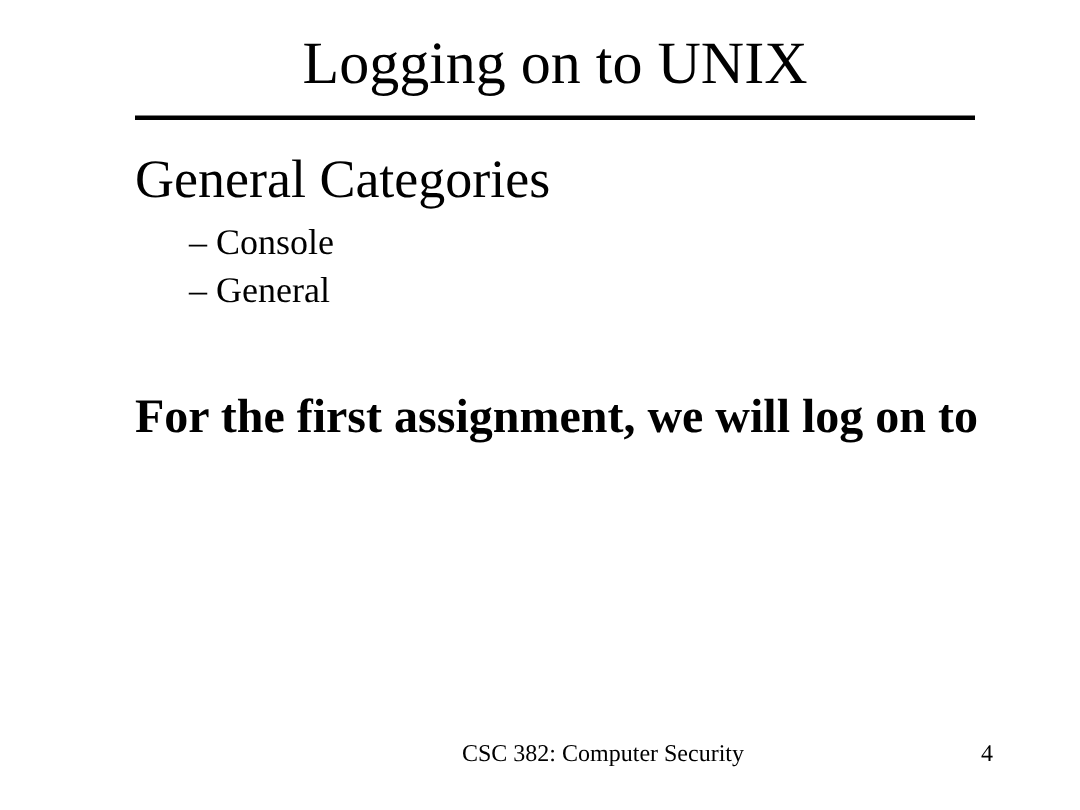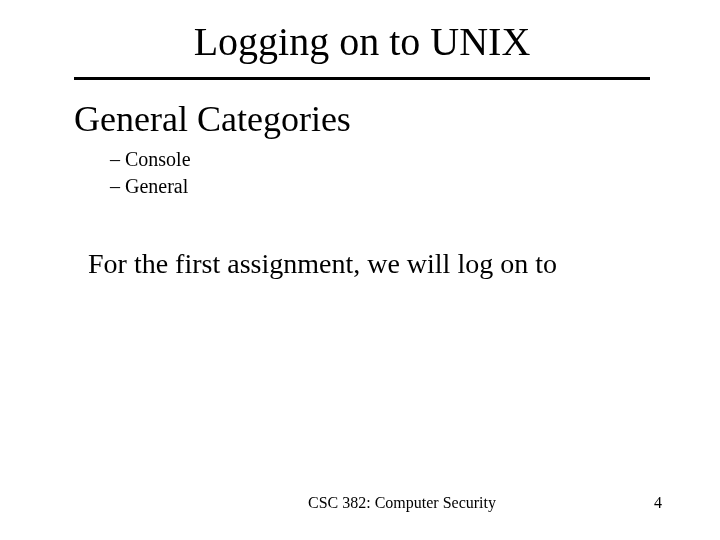--- a/index.html
+++ b/index.html
@@ -12,21 +12,21 @@
       height: 540px;
       background: #ffffff;
       font-family: "Times New Roman", Times, serif;
       color: #000000;
       position: relative;
       overflow: hidden;
     }
     .slide {
       width: 100%;
       height: 100%;
-      padding: 18px 60px 0 64px;
+      padding: 18px 60px 0 80px;
       position: relative;
     }
     .title {
       font-size: 40px;
       text-align: center;
       font-weight: normal;
       padding-bottom: 12px;
       border-bottom: 3px solid #000;
       margin-bottom: 18px;
       margin-left: 10px;
@@ -38,29 +38,28 @@
     .heading {
       font-size: 36px;
       font-weight: normal;
       margin-bottom: 6px;
     }
     .bullets {
       padding-left: 36px;
       margin-bottom: 48px;
     }
     .bullet {
-      font-size: 20px;
+      font-size: 24px;
       line-height: 1.35;
       font-weight: normal;
     }
     .paragraph {
-      font-size: 28px;
-      font-weight: normal;
+      font-size: 32px;
+      font-weight: bold;
       margin-bottom: 8px;
-      margin-left: 14px;
     }
     .host {
       font-size: 23px;
       font-weight: bold;
       padding-left: 38px;
     }
     .footer {
       position: absolute;
       bottom: 28px;
       left: 12px;

